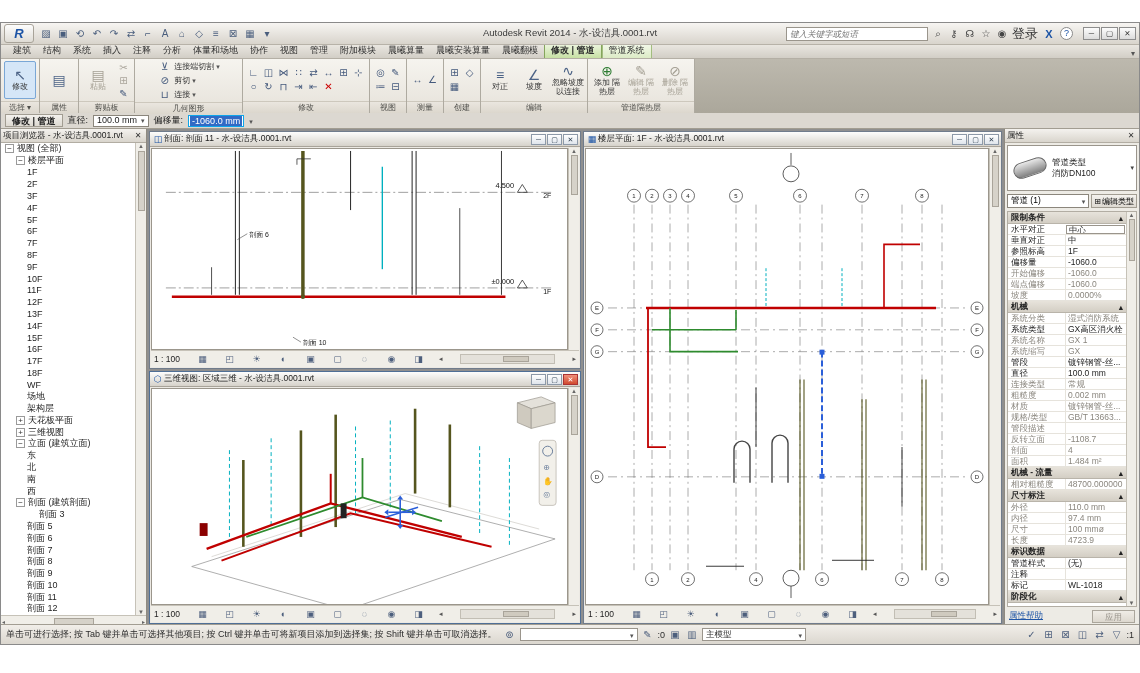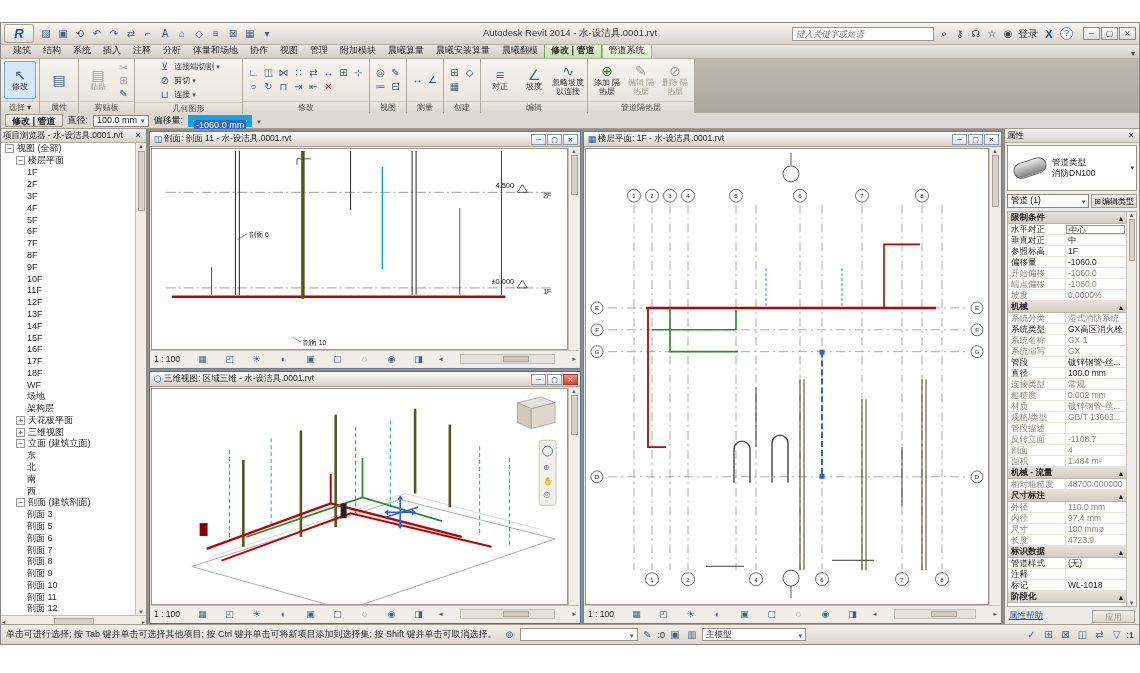--- a/index.html
+++ b/index.html
@@ -10,21 +10,21 @@
 
   
   .titlebar{position:relative;height:22px;background:linear-gradient(#f7f5f2,#d8d4cc);display:flex;align-items:center;padding:0 3px;border-bottom:1px solid #b7b2a8;}
   .appbtn{width:30px;height:19px;background:linear-gradient(#fdfdfd,#dfdcd5);border:1px solid #a8a399;border-radius:3px;display:flex;align-items:center;justify-content:center;font-weight:bold;font-style:italic;color:#1b53a5;font-size:13px;margin-right:4px;}
   .qat{display:flex;align-items:center;gap:1px;}
   .qi{width:16px;height:16px;font-size:10px;line-height:16px;text-align:center;color:#4a5e7d;}
   .win-title{position:absolute;left:50%;transform:translateX(-50%);font-size:9.5px;color:#3a3a3a;white-space:nowrap;}
   .tb-right{margin-left:auto;display:flex;align-items:center;gap:3px;font-size:9px;color:#333;}
   .searchbox input{width:142px;height:14px;font-size:8.5px;border:1px solid #9a958c;padding:0 3px;color:#777;font-style:italic;background:#fff;}
   .tbi{width:14px;height:14px;font-size:10px;line-height:14px;text-align:center;color:#444;}
-  .signin{font-size:10px;color:#333;}
+  .signin{font-size:13px;color:#333;}
   .xchg{color:#1b53a5;font-weight:bold;font-size:11px;width:16px;text-align:center;}
   .helpq{width:13px;height:13px;border:1px solid #8a8a8a;border-radius:50%;font-size:9px;line-height:11px;text-align:center;color:#1b53a5;background:#fff;}
   .winbtns{display:flex;margin-left:6px;}
   .wb{width:17px;height:13px;border:1px solid #8d8d8d;background:linear-gradient(#fcfcfc,#dcdcdc);font-size:7.5px;line-height:11px;text-align:center;color:#333;margin-left:1px;}
 
   
   .tabbar{height:14px;background:linear-gradient(#e9e6e0,#d2cec6);display:flex;align-items:flex-end;padding-left:6px;border-bottom:1px solid #b4afa5;}
   .tab{font-size:9px;color:#2e2e2e;padding:1px 6px 1px;white-space:nowrap;}
   .tab.active{background:linear-gradient(#f0f7e4,#c7e0a4);border:1px solid #84a55c;border-bottom:none;font-weight:bold;}
   .tab.ctx{background:linear-gradient(#f4f9ec,#dcebc6);border:1px solid #a3bd80;border-bottom:none;}
@@ -45,21 +45,21 @@
   .icongrid{display:grid;grid-template-columns:repeat(8,15px);grid-auto-rows:14px;}
   .geo-rows{display:flex;flex-direction:column;justify-content:center;gap:1px;}
   .geo-row{display:flex;align-items:center;font-size:8px;color:#333;gap:2px;white-space:nowrap;}
   .caret::after{content:"▾";font-size:7px;color:#555;}
   .ribbon-fill{flex:1;background:linear-gradient(#bdb9ae,#aba79b);}
 
   
   .optionsbar{height:16px;background:#dcd8d1;border-bottom:1px solid #a29d92;display:flex;align-items:center;font-size:9px;color:#222;gap:5px;padding:0 4px;}
   .mode-chip{background:linear-gradient(#f4f2ee,#ddd9d1);border:1px solid #a29d92;height:13px;line-height:12px;padding:0 6px;font-weight:bold;}
   .ob-select{background:#fff;border:1px solid #8b867c;height:12px;line-height:11px;padding:0 3px;display:flex;align-items:center;gap:4px;}
-  .ob-input{background:#fff;border:5px solid #0ea5e9;height:12px;line-height:11px;padding:0 1px;}
+  .ob-input{background:#fff;border:1px solid #0ea5e9;height:12px;line-height:11px;padding:0 1px;}
   .ob-input .seltext{background:#316ac5;color:#fff;padding:0 2px;}
 
   
   .main{position:absolute;top:106px;left:0;width:1138px;height:497px;display:flex;}
   .pane-title{height:14px;background:linear-gradient(#f4f2ee,#d9d5cd);font-size:8.5px;color:#222;display:flex;align-items:center;padding:0 2px;border-bottom:1px solid #b2ada3;white-space:nowrap;overflow:hidden;}
   .pane-x{margin-left:auto;font-size:8px;color:#333;width:12px;text-align:center;}
 
   .browser{width:146px;background:#edebe5;border-right:1px solid #8f8a80;display:flex;flex-direction:column;}
   .tree-wrap{flex:1;position:relative;background:#fff;overflow:hidden;}
   .tree{position:absolute;top:0;left:0;right:11px;bottom:0;overflow:hidden;}
@@ -443,21 +443,21 @@
             <div class="tree-row" style="padding-left: 26px;">
               <span>南</span>
             </div>
             <div class="tree-row" style="padding-left: 26px;">
               <span>西</span>
             </div>
             <div class="tree-row" style="padding-left: 15px;">
               <span class="toggle">−</span>
               <span>剖面 (建筑剖面)</span>
             </div>
-            <div class="tree-row" style="padding-left: 26px;">
+            <div class="tree-row" style="padding-left: 38px;">
               <span>剖面 3</span>
             </div>
             <div class="tree-row" style="padding-left: 26px;">
               <span>剖面 5</span>
             </div>
             <div class="tree-row" style="padding-left: 26px;">
               <span>剖面 6</span>
             </div>
             <div class="tree-row" style="padding-left: 26px;">
               <span>剖面 7</span>

